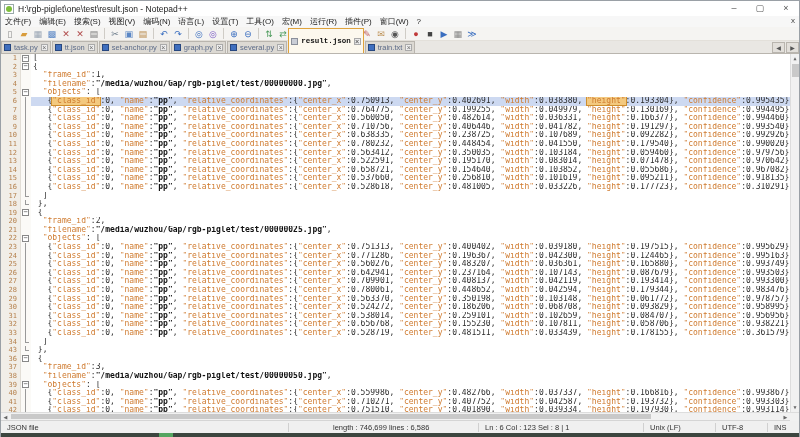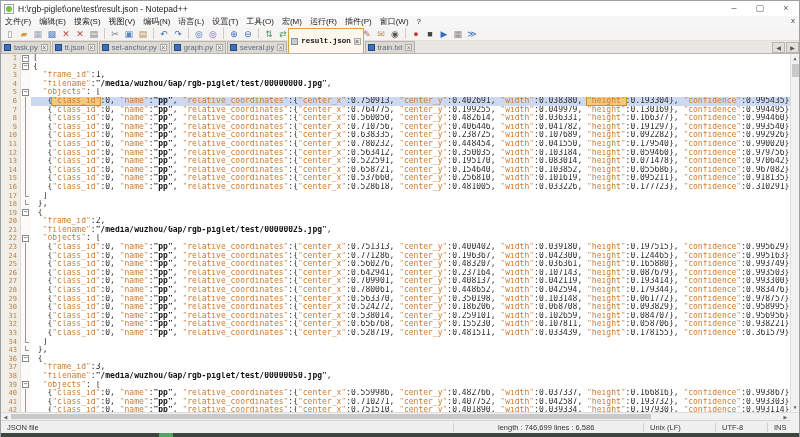--- a/index.html
+++ b/index.html
@@ -247,20 +247,21 @@
   <div class="hscroll">
     <div class="hs-btn">◀</div>
     <div class="hs-thumb"></div>
     <div class="hs-btn right">▶</div>
     <div class="hs-corner"></div>
   </div>
 
   <div class="statusbar">
     <span class="sb-seg sb-type">JSON file</span>
     <span class="sb-seg sb-len">length : 746,699    lines : 6,586</span>
+    <span class="sb-seg sb-pos">Ln : 6    Col : 123    Sel : 8 | 1</span>
     <span class="sb-seg sb-eol">Unix (LF)</span>
     <span class="sb-seg sb-enc">UTF-8</span>
     <span class="sb-seg sb-ins">INS</span>
   </div>
 
   <div class="taskbar">
     <span class="task-seg"></span>
   </div>
 
   <div class="badge">45%</div>

